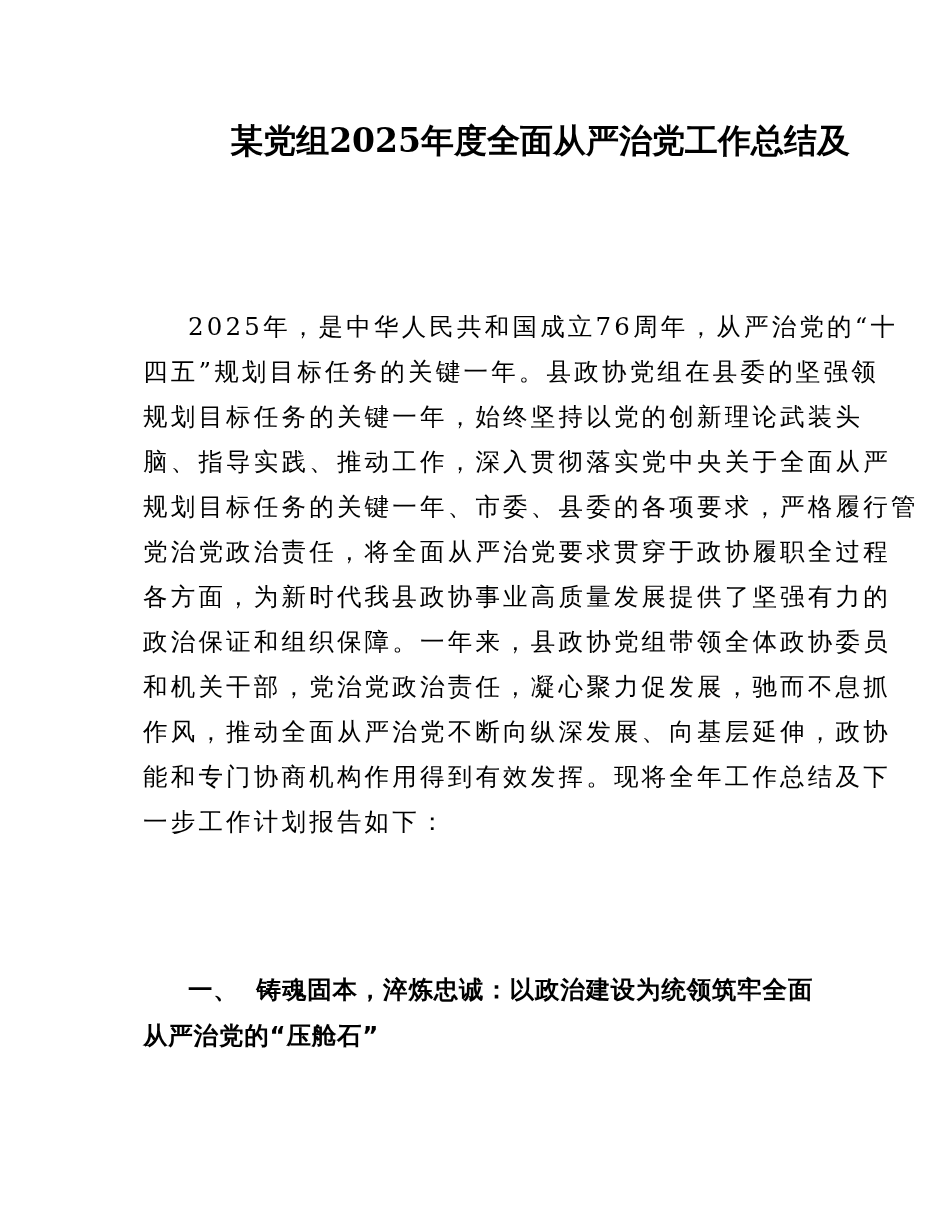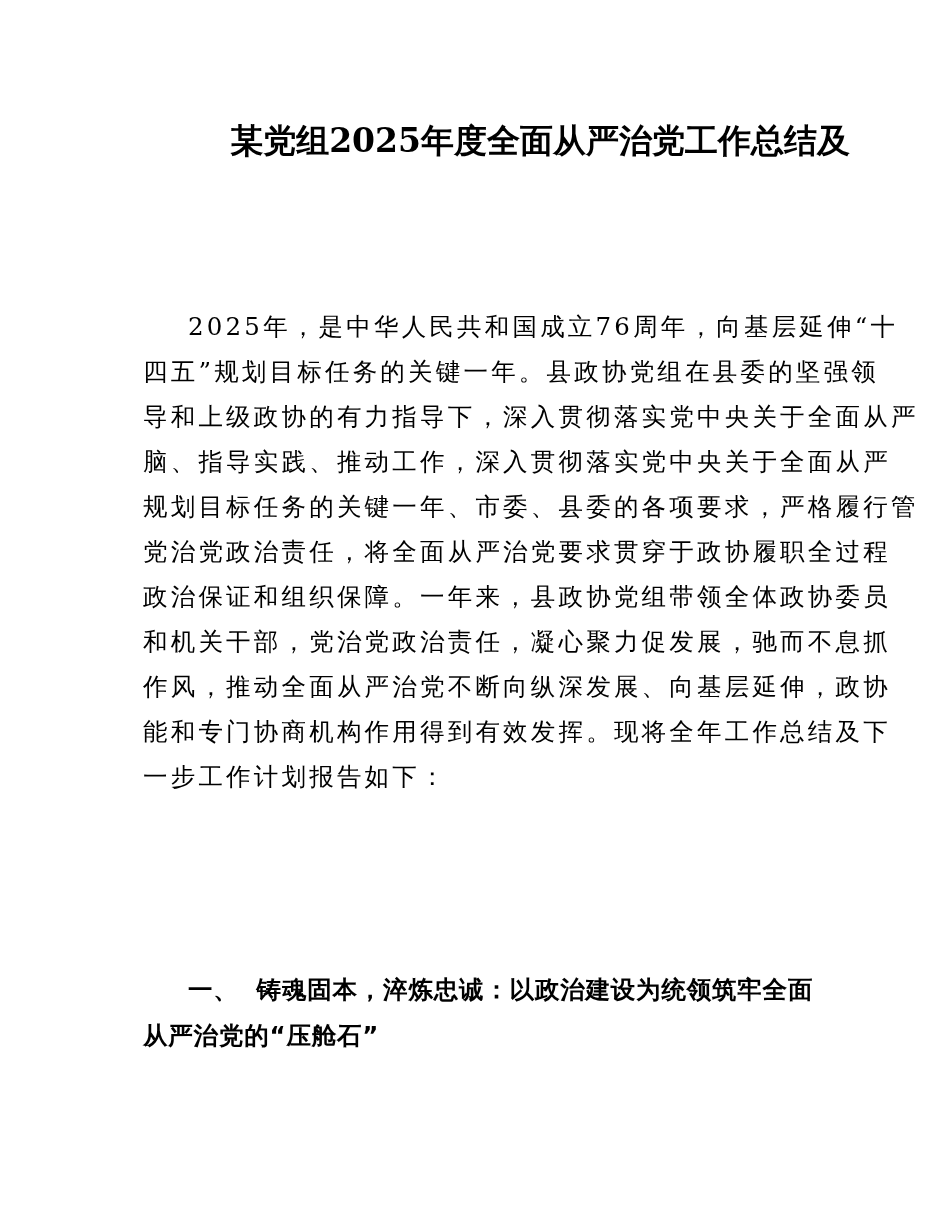--- a/index.html
+++ b/index.html
@@ -87,26 +87,27 @@
 </head>
 <body>
 
 <div class="page">
 
   <div class="title">
     <span class="line">某党组2025年度全面从严治党工作总结及</span>
   </div>
 
   <div class="body">
-    <span class="line first">2025年，是中华人民共和国成立76周年，向基层延伸“十</span>
+    <span class="line first">2025年，是中华人民共和国成立76周年，从严治党的“十</span>
     <span class="line">四五”规划目标任务的关键一年。县政协党组在县委的坚强领</span>
-    <span class="line">导和上级政协的有力指导下，深入贯彻落实党中央关于全面从严</span>
+    <span class="line">规划目标任务的关键一年，始终坚持以党的创新理论武装头</span>
     <span class="line">脑、指导实践、推动工作，深入贯彻落实党中央关于全面从严</span>
     <span class="line">规划目标任务的关键一年、市委、县委的各项要求，严格履行管</span>
     <span class="line">党治党政治责任，将全面从严治党要求贯穿于政协履职全过程</span>
+    <span class="line">各方面，为新时代我县政协事业高质量发展提供了坚强有力的</span>
     <span class="line">政治保证和组织保障。一年来，县政协党组带领全体政协委员</span>
     <span class="line">和机关干部，党治党政治责任，凝心聚力促发展，驰而不息抓</span>
     <span class="line">作风，推动全面从严治党不断向纵深发展、向基层延伸，政协</span>
     <span class="line">能和专门协商机构作用得到有效发挥。现将全年工作总结及下</span>
     <span class="line last">一步工作计划报告如下：</span>
   </div>
 
   <div class="heading">
     <span class="line first"><span class="num">一、</span><span>铸魂固本，淬炼忠诚：以政治建设为统领筑牢全面</span></span>
     <span class="line">从严治党的“压舱石”</span>

